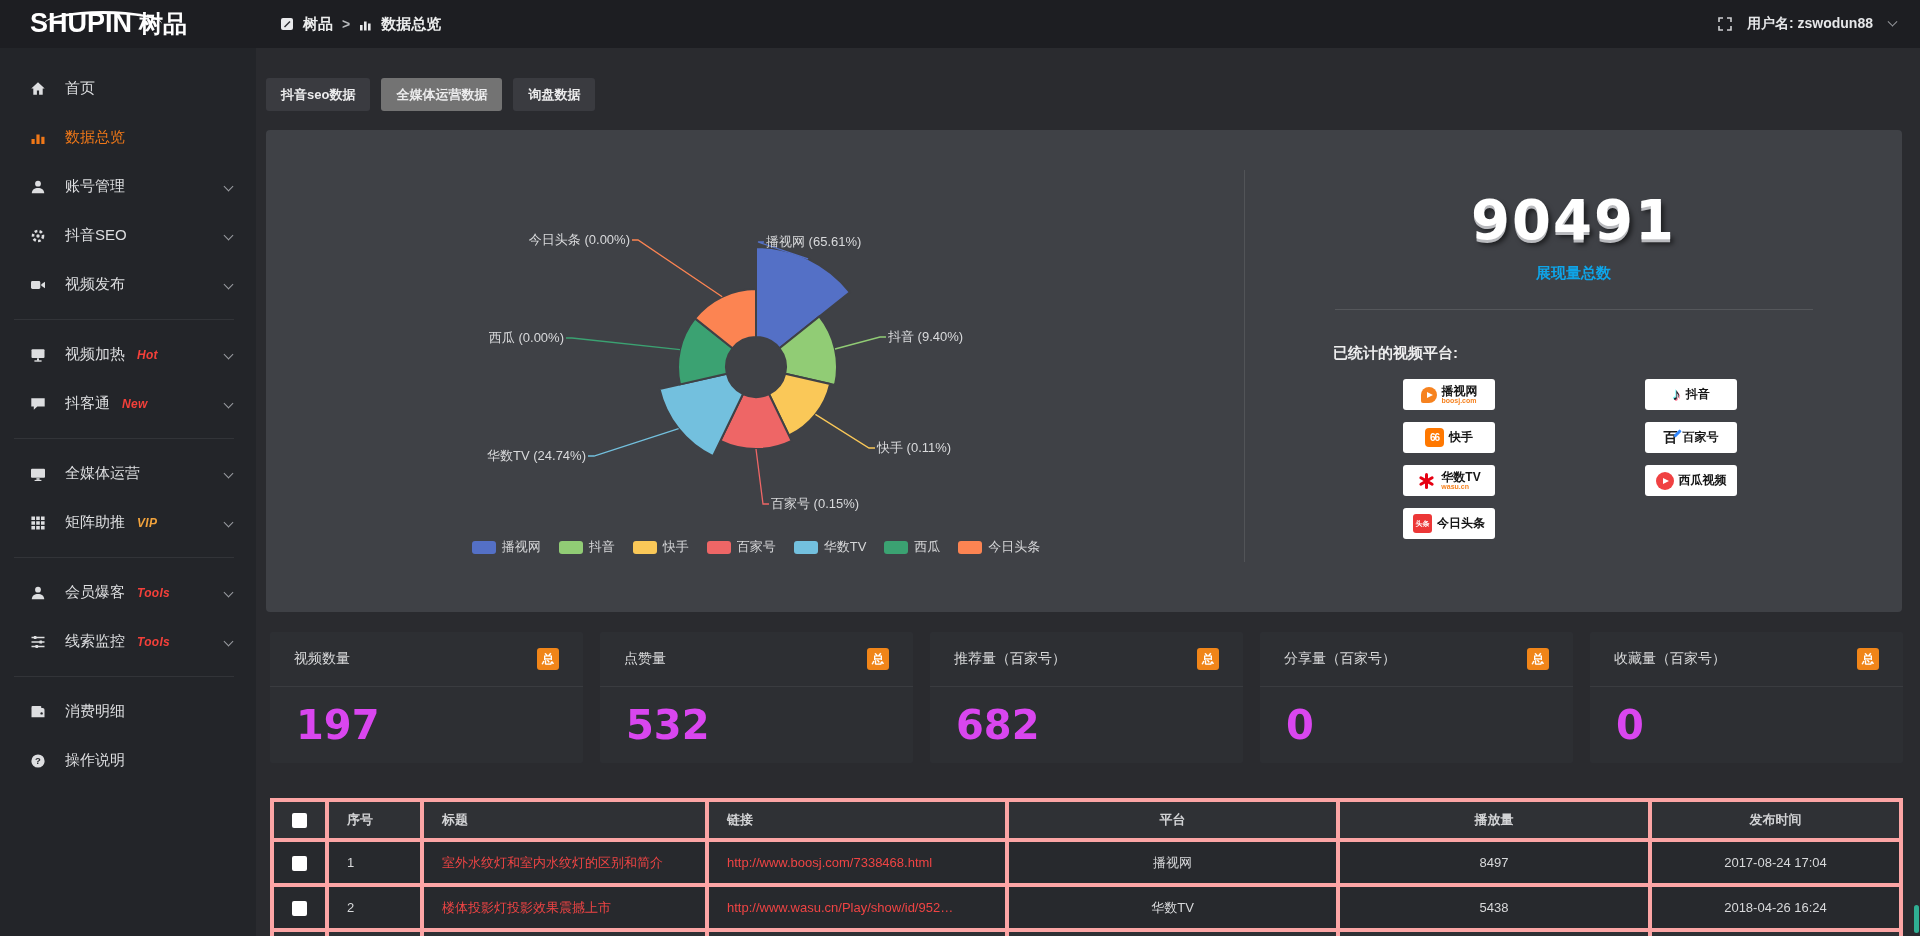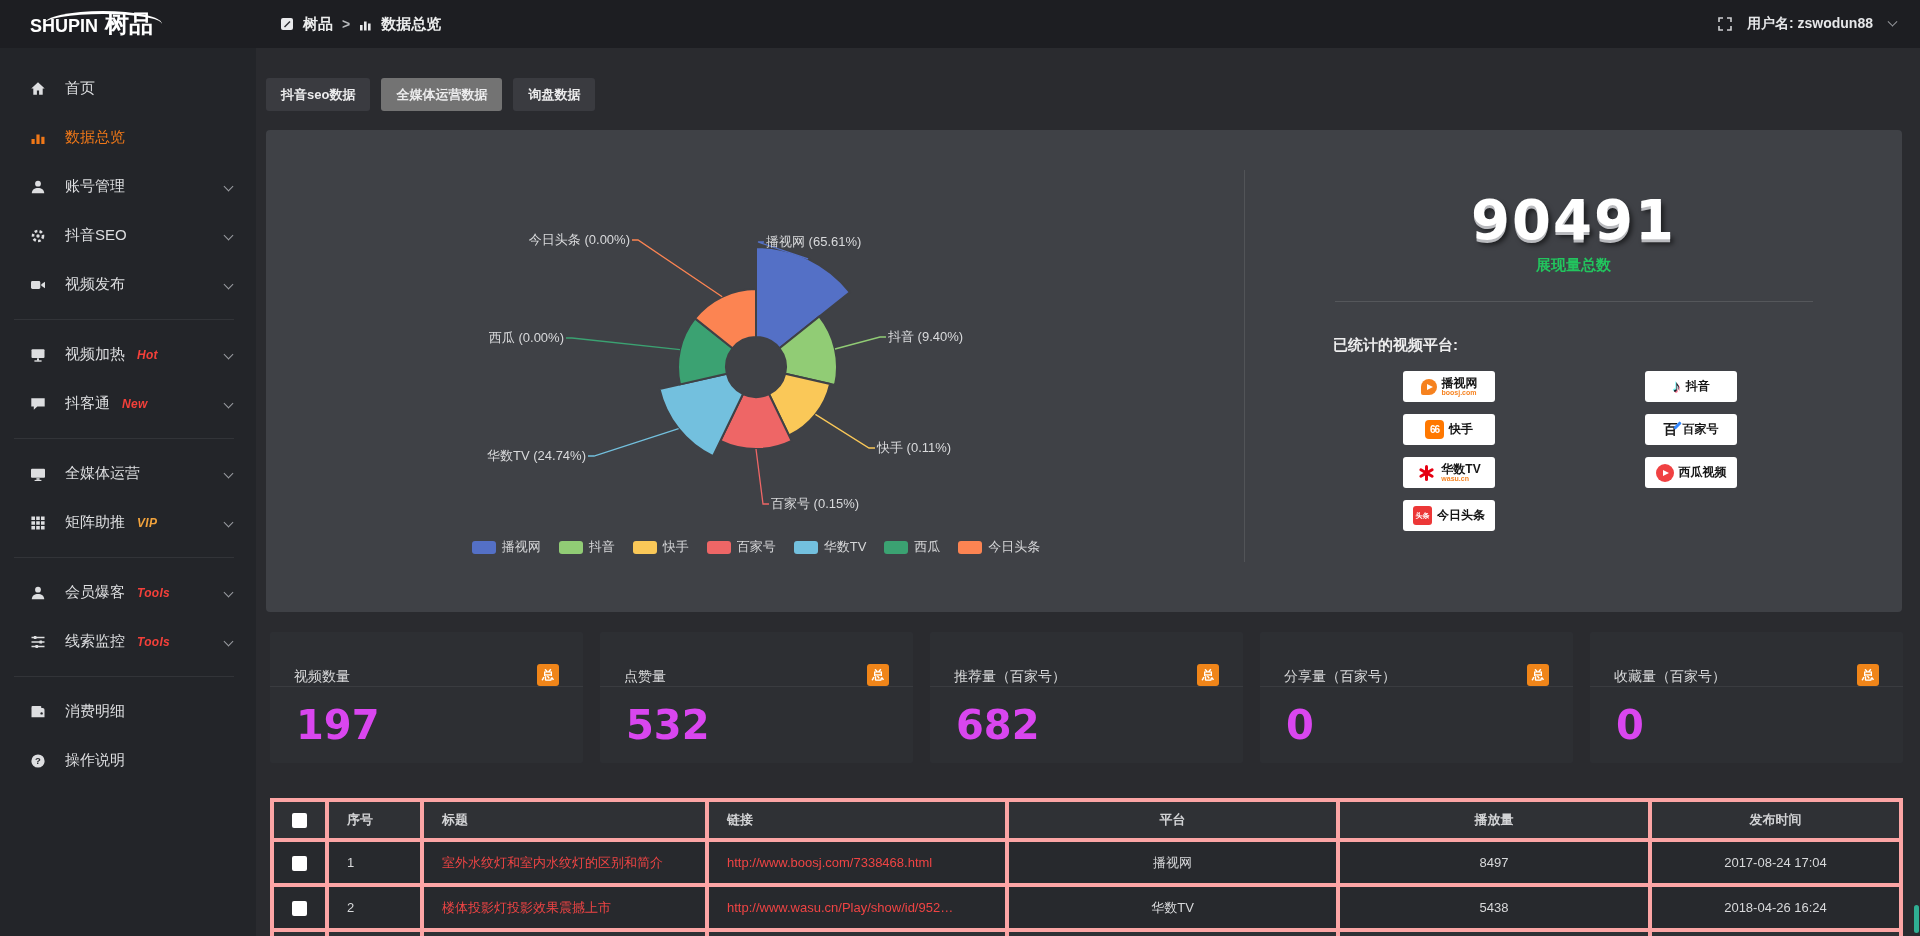--- a/index.html
+++ b/index.html
@@ -3,21 +3,21 @@
 <meta charset="utf-8">
 <style>
   * { margin:0; padding:0; box-sizing:border-box; }
   html,body { width:1920px; height:936px; overflow:hidden; }
   body { position:relative; background:#2a2b2f; font-family:"Liberation Sans",sans-serif; color:#e3e4e6; }
 
   
   .topbar { position:absolute; left:0; top:0; width:1920px; height:48px; background:#1d1e22; display:flex; align-items:center; z-index:5; }
   .logo { width:256px; padding-left:30px; position:relative; display:flex; align-items:baseline; }
   .logo-arc { position:absolute; left:44px; top:3px; width:118px; height:26px; border-top:3px solid #fff; border-radius:50%; }
-  .logo-en { font-size:18px; font-weight:800; color:#fff; letter-spacing:0; font-style:normal;text-align:center; }
+  .logo-en { font-size:27px; font-weight:800; color:#fff; letter-spacing:0; font-style:normal;text-align:center; }
   .logo-cn { font-size:24px; font-weight:800; color:#fff; margin-left:7px; }
   .crumbs { display:flex; align-items:center; gap:9px; margin-left:24px; font-size:15px; font-weight:bold; color:#eceded; }
   .crumb-sep { color:#b9bbbe; font-size:14px; }
   .top-right { margin-left:auto; display:flex; align-items:center; gap:14px; padding-right:24px; font-size:14px; font-weight:bold; color:#e6e7e9; }
   .chev { display:inline-block; width:7px; height:7px; border-right:1.8px solid #9a9ca1; border-bottom:1.8px solid #9a9ca1; transform:rotate(45deg); }
   .user-chev { margin-left:2px; transform:rotate(45deg) translate(-2px,-2px); }
 
   
   .sidebar { position:absolute; left:0; top:48px; width:256px; bottom:0; background:#232529; padding-top:16px; }
   .sb-item { position:relative; height:49px; display:flex; align-items:center; padding-left:30px; cursor:pointer; color:#dddee0; }
@@ -39,21 +39,21 @@
   .pie-area { position:absolute; left:0; top:0; width:980px; height:455px; }
   .legend { position:absolute; left:0; top:408px; width:980px; display:flex; justify-content:center; gap:18px; }
   .lg-item { display:flex; align-items:center; gap:6px; cursor:pointer; }
   .lg-swatch { width:24px; height:13px; border-radius:3px; }
   .lg-label { font-size:13px; color:#d6d7d9; }
   .vdiv { position:absolute; left:978px; top:40px; height:392px; width:1px; background:rgba(255,255,255,.10); }
 
   .rbox { position:absolute; left:979px; top:0; right:0; bottom:0; }
   .big-num { margin-top:62px; text-align:center; font-family:"DejaVu Sans",sans-serif; font-size:56px; font-weight:800; color:#fff; line-height:1;
              text-shadow:0 3px 0 #b9babe, 3px 5px 5px rgba(0,0,0,.55); letter-spacing:2px; }
-  .big-label { margin-top:8px; text-align:center; font-size:15px; font-weight:bold; color:#22c55e; }
+  .big-label { margin-top:16px; text-align:center; font-size:15px; font-weight:bold; color:#0ea5e9; }
   .rule { width:478px; margin:26px auto 0; border:none; border-top:1px solid #55575b; }
   .plat-label { margin:34px 0 0 88px; font-size:15px; font-weight:bold; color:#ededee; }
   .plat-cols { position:relative; margin-top:16px; height:180px; }
   .plat-col { position:absolute; top:0; display:flex; flex-direction:column; gap:12px; }
   .plat-col.c1 { left:158px; }
   .plat-col.c2 { left:400px; }
   .pbadge { width:92px; height:31px; background:#fff; border-radius:3px; display:flex; align-items:center; justify-content:center; gap:5px; }
   .pb-text { display:flex; flex-direction:column; line-height:1.05; }
   .pb-name { font-size:12px; font-weight:800; color:#151515; white-space:nowrap; }
   .pb-sub { font-size:7px; color:#f6821f; font-weight:bold; }
@@ -68,21 +68,21 @@
   .pi-tt { width:19px; height:19px; background:#ec3737; border-radius:3px; color:#fff; font-size:7px; font-weight:800; line-height:1.05; text-align:center; }
   .pi-dy { font-size:17px; color:#161823; font-weight:bold; text-shadow:-1px -1px 0 rgba(37,244,238,.6), 1px 1px 0 rgba(254,44,85,.6); }
   .pi-bjh { position:relative; font-size:14px; font-weight:800; color:#1a1a1a; }
   .pi-bjh i { position:absolute; width:9px; height:3px; background:#3388ff; transform:rotate(-45deg); right:-4px; top:3px; border-radius:1px; }
   .pi-xg { width:18px; height:18px; background:#f04142; border-radius:50%; align-items:center; justify-content:center; }
   .pi-xg i { width:0; height:0; border-top:3.5px solid transparent; border-bottom:3.5px solid transparent; border-left:6px solid #fff; margin-left:2px; }
 
   
   .cards { position:absolute; left:14px; right:17px; top:584px; height:131px; display:flex; gap:17px; }
   .card { flex:1; background:#2d2f33; border-radius:2px; }
-  .card-head { height:55px; display:flex; align-items:flex-end; justify-content:space-between; padding:0 24px; border-bottom:1px solid #3a3c40; }
+  .card-head { height:55px; display:flex; align-items:center; justify-content:space-between; padding:0 24px; border-bottom:1px solid #3a3c40; }
   .card-label { font-size:14px; color:#d8d9da; }
   .card-badge { width:22px; height:22px; background:#f08519; border-radius:3px; color:#fff; font-size:12px; font-weight:bold; display:flex; align-items:center; justify-content:center; }
   .card-value { padding:15px 0 0 26px; font-size:40px; font-weight:bold; color:#d946ef; font-family:"DejaVu Sans",sans-serif; }
 
   
   .tablewrap { position:absolute; left:14px; right:17px; top:750px; bottom:0; overflow:hidden; }
   table { width:100%; border-collapse:collapse; table-layout:fixed; }
   th,td { border:4px solid #fca5a5; font-weight:normal; }
   thead th { height:40px; background:#2f3135; color:#d2d3d5; font-size:13px; font-weight:bold; }
   tbody td { height:45px; background:#27292d; color:#d8d9db; font-size:13px; }

